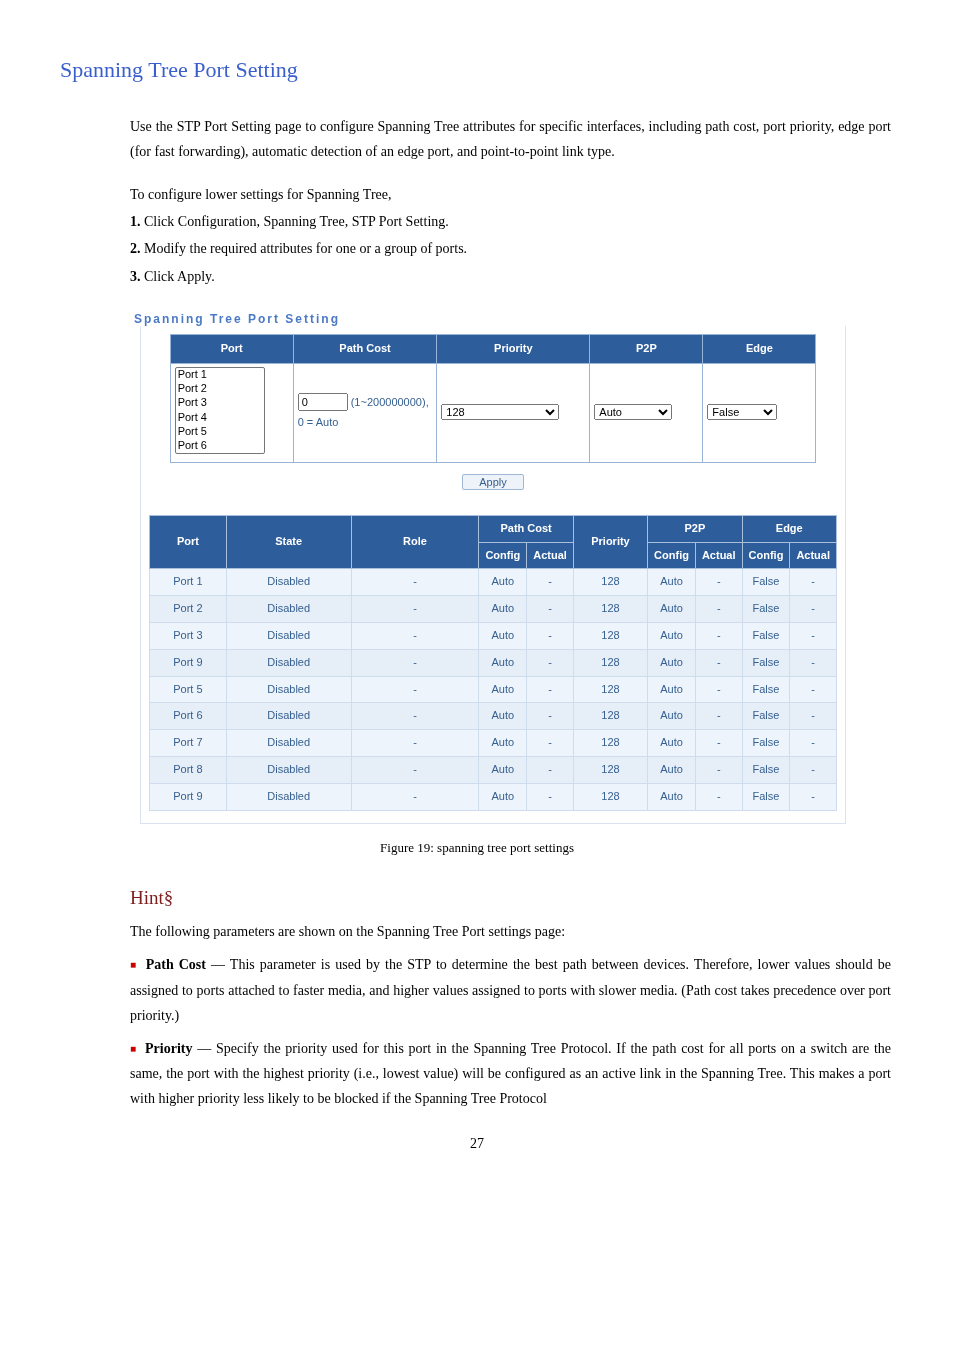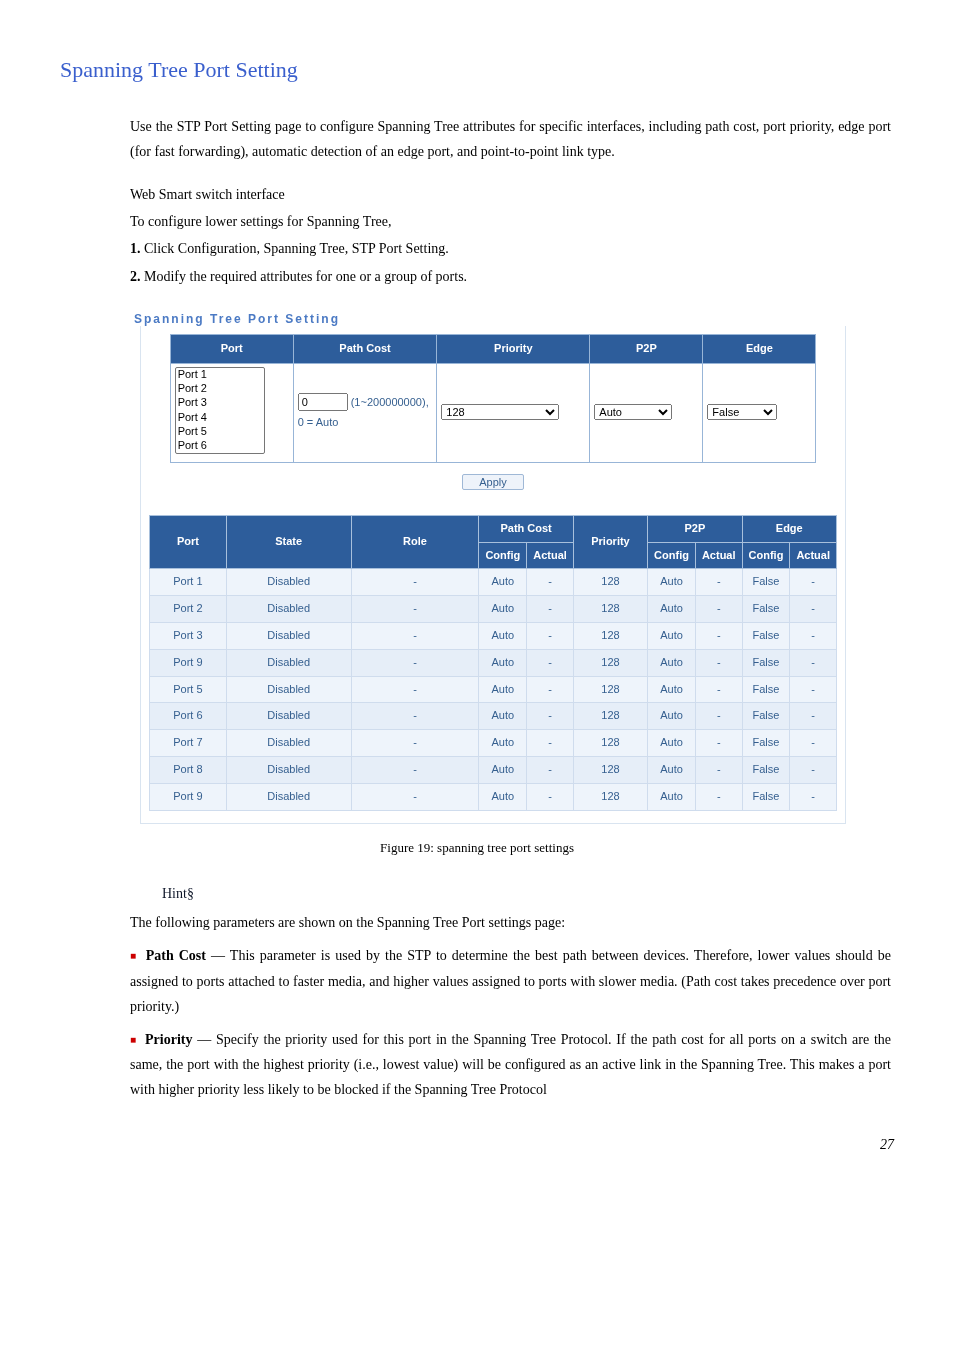--- a/index.html
+++ b/index.html
@@ -22,35 +22,34 @@
   .indent p {
     text-align: justify;
     margin: 0 3px 8px 0;
   }
   .instr {
     margin-top: 18px;
   }
   .instr p { margin: 2px 0; }
   .bold { font-weight: bold; }
   .hint-heading {
-    color: #0f172a;
-    font-size: 14px;
-    margin: 14px 0 4px 102px;
+    color: #7f1d1d;
+    font-size: 19px;
+    margin: 14px 0 4px 70px;
   }
   .bullet { color: #c00; font-size: 10px; vertical-align: 1px; margin-right:3px;}
   .fig-cap {
     text-align: center;
     font-size: 13px;
     margin: 12px 0 22px 0;
   }
   .page-num {
-    text-align: right;
+    text-align: center;
     font-size: 14px;
-    margin-top: 30px;
-    font-style: italic;
+    margin-top: 20px;
   }
 
   
   .sshot {
     font-family: Verdana, Arial, sans-serif;
     font-size: 11px;
     color: #355f8f;
     margin: 18px 48px 8px 70px;
   }
   .panel-title {
@@ -141,24 +140,24 @@
 </style>
 </head>
 <body>
 
 <div class="section-title">Spanning Tree Port Setting</div>
 
 <div class="indent">
   <p>Use the STP Port Setting page to configure Spanning Tree attributes for specific interfaces, including path cost, port priority, edge port (for fast forwarding), automatic detection of an edge port, and point-to-point link type.</p>
 
   <div class="instr">
-    <p>Web Smart switch interface</p>
     <p>To configure lower settings for Spanning Tree,</p>
     <p><span class="bold">1.</span><span> Click Configuration, Spanning Tree, STP Port Setting.</span></p>
     <p><span class="bold">2.</span><span> Modify the required attributes for one or a group of ports.</span></p>
+    <p><span class="bold">3.</span><span> Click Apply.</span></p>
   </div>
 </div>
 
 <div class="sshot">
   <div class="panel-title">Spanning Tree Port Setting</div>
   <div class="panel-frame">
 
     <table class="cfg-tbl">
       <tbody>
           <tr>

